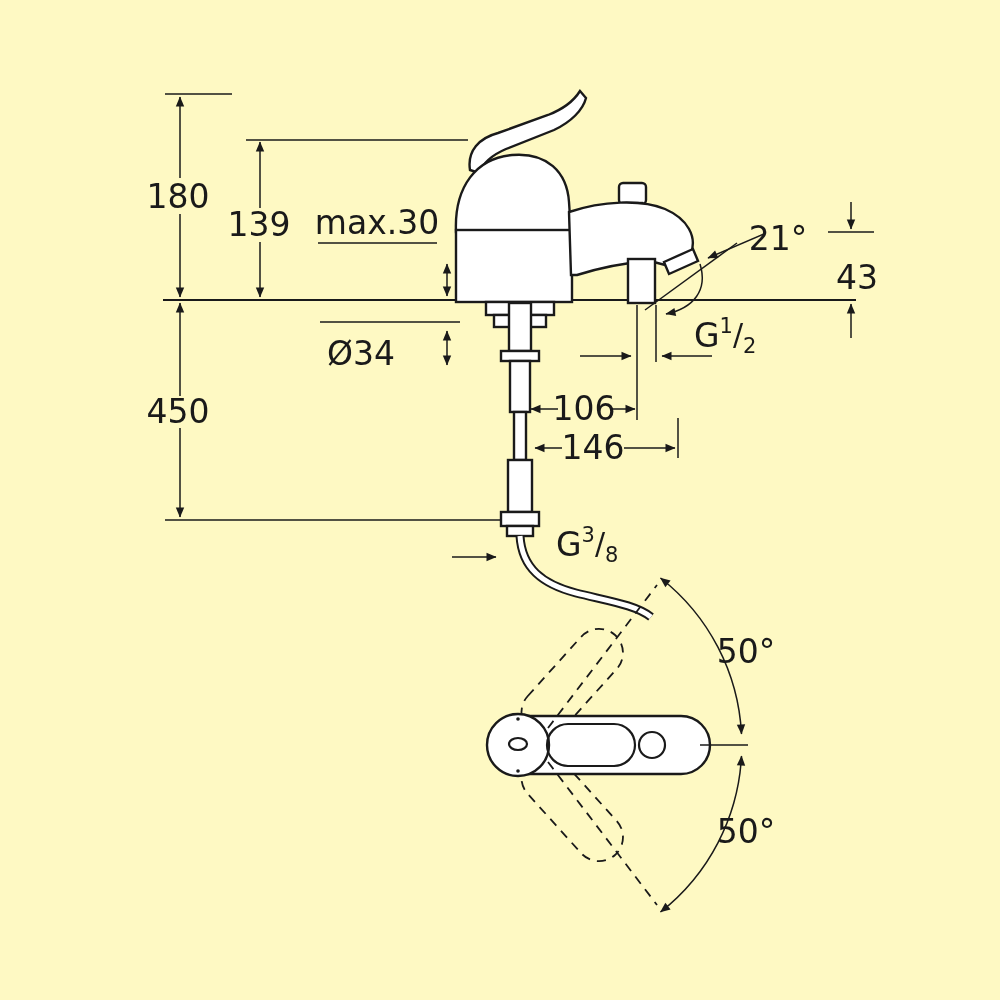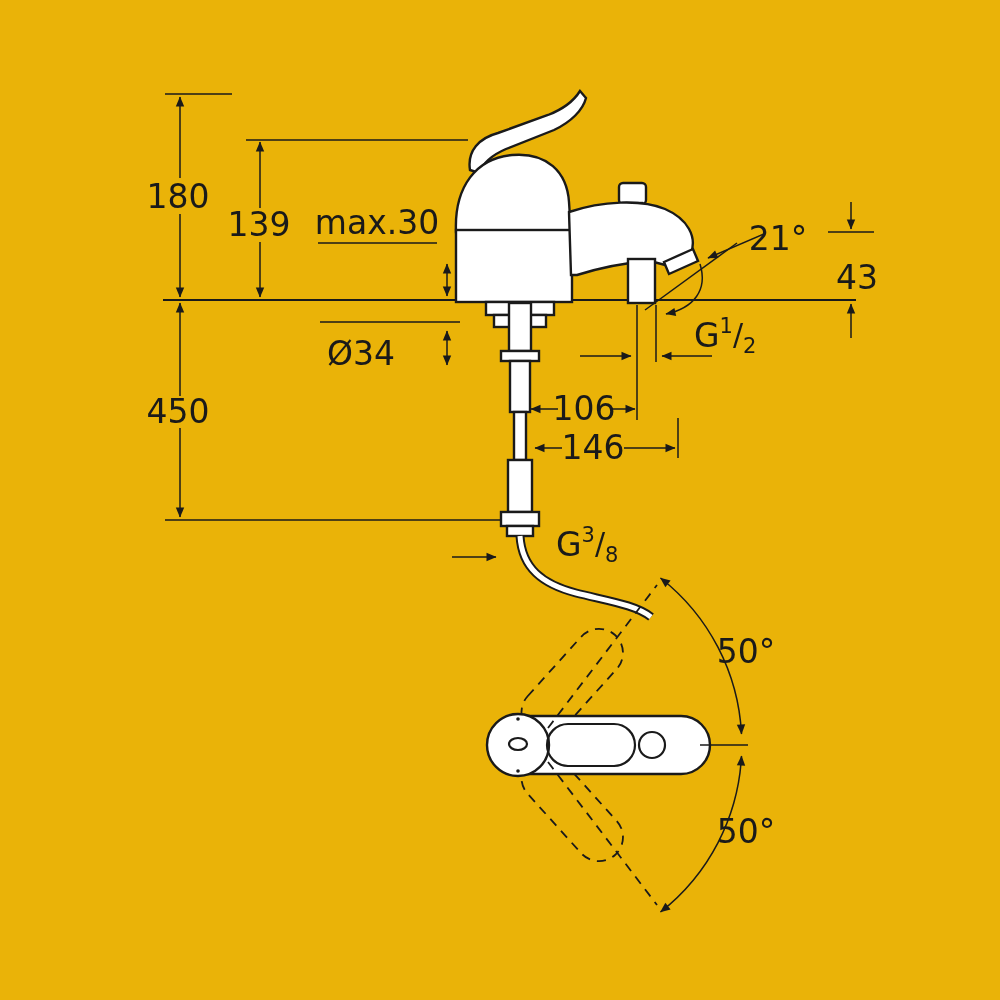--- a/index.html
+++ b/index.html
@@ -1,16 +1,16 @@
 <!DOCTYPE html>
 <html><head>
 <meta charset="utf-8">
 <style>
   html,body{margin:0;padding:0;background:#ffffff;}
-  .page{position:relative;width:1000px;height:1000px;background:#eab308;overflow:hidden;}
+  .page{position:relative;width:1000px;height:1000px;background:#fef9c3;overflow:hidden;}
   svg{display:block;}
   .t{stroke:#1a1a1a;stroke-width:1.5;fill:none;}
   .m{stroke:#1a1a1a;stroke-width:2.2;fill:none;}
   .d{stroke:#1a1a1a;stroke-width:1.5;fill:none;}
   .dash{stroke:#1a1a1a;stroke-width:1.8;fill:none;stroke-dasharray:9 7;}
   .obj{stroke:#1a1a1a;stroke-width:2.4;fill:#ffffff;}
   .objn{stroke:#1a1a1a;stroke-width:2.2;fill:none;}
   .lbl{font-family:"DejaVu Sans","Liberation Sans",sans-serif;font-size:33px;fill:#1a1a1a;}
   .sup{font-size:21px;}
   .slash{font-size:30px;}

